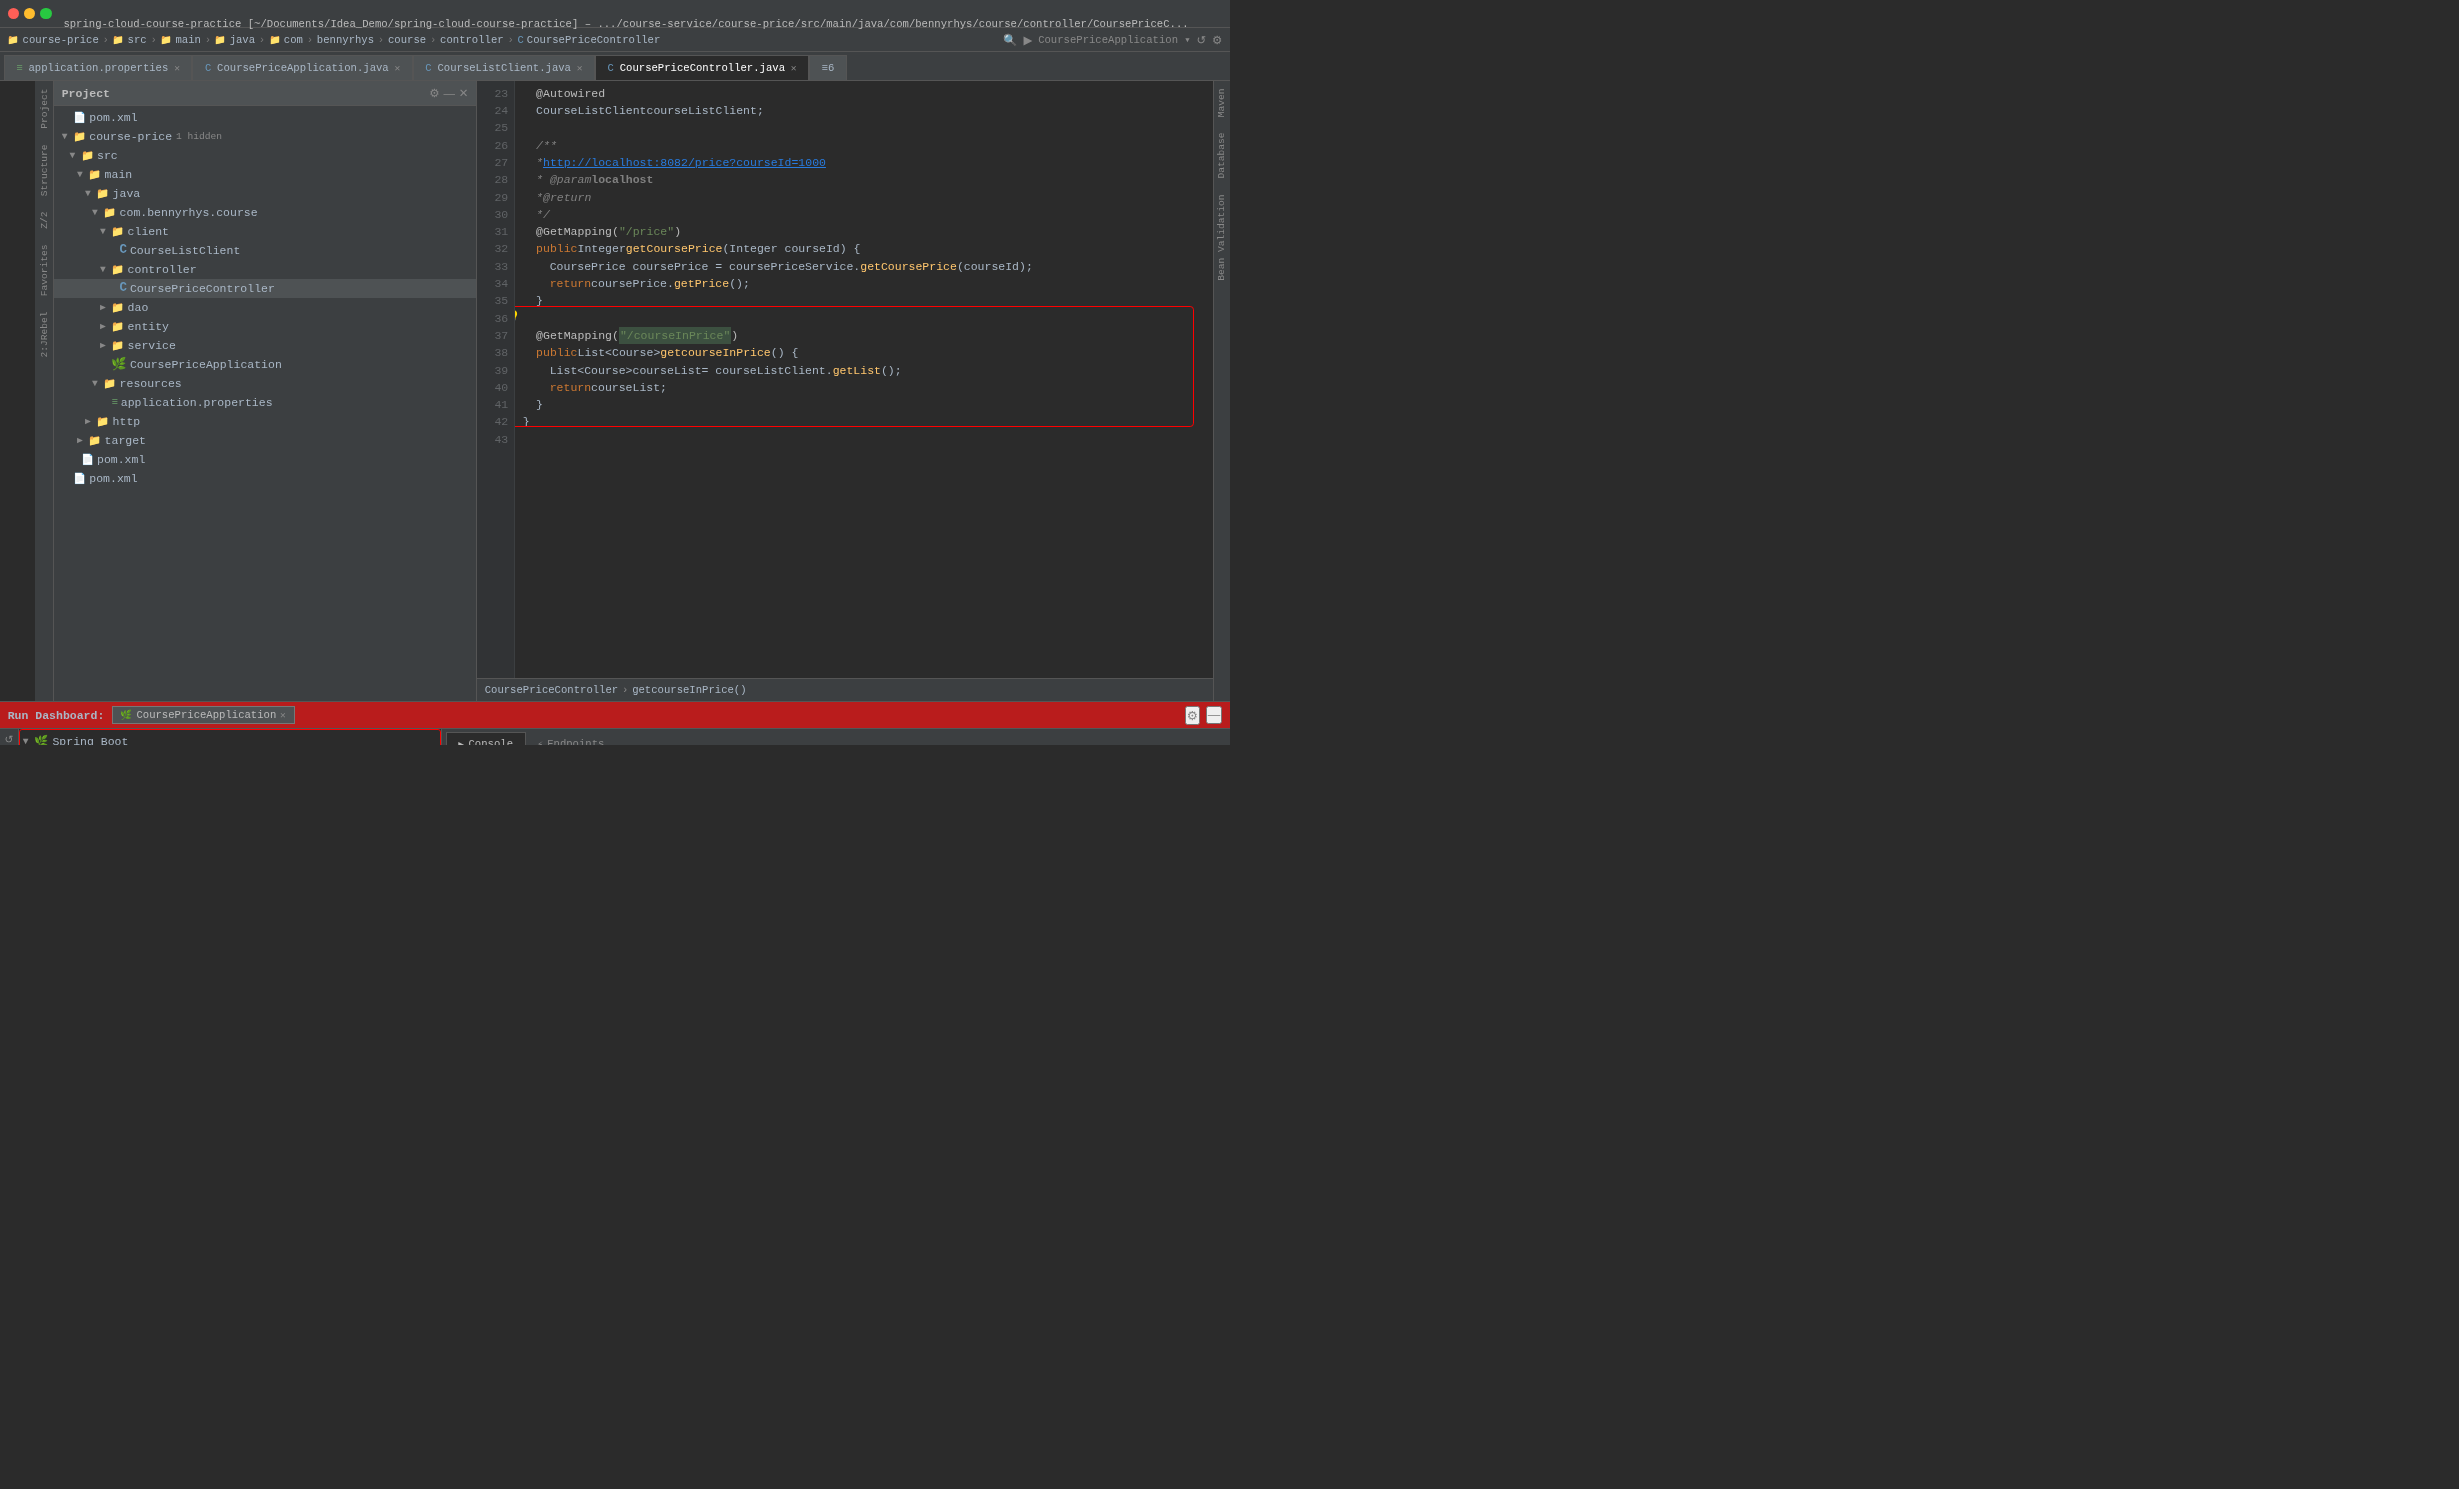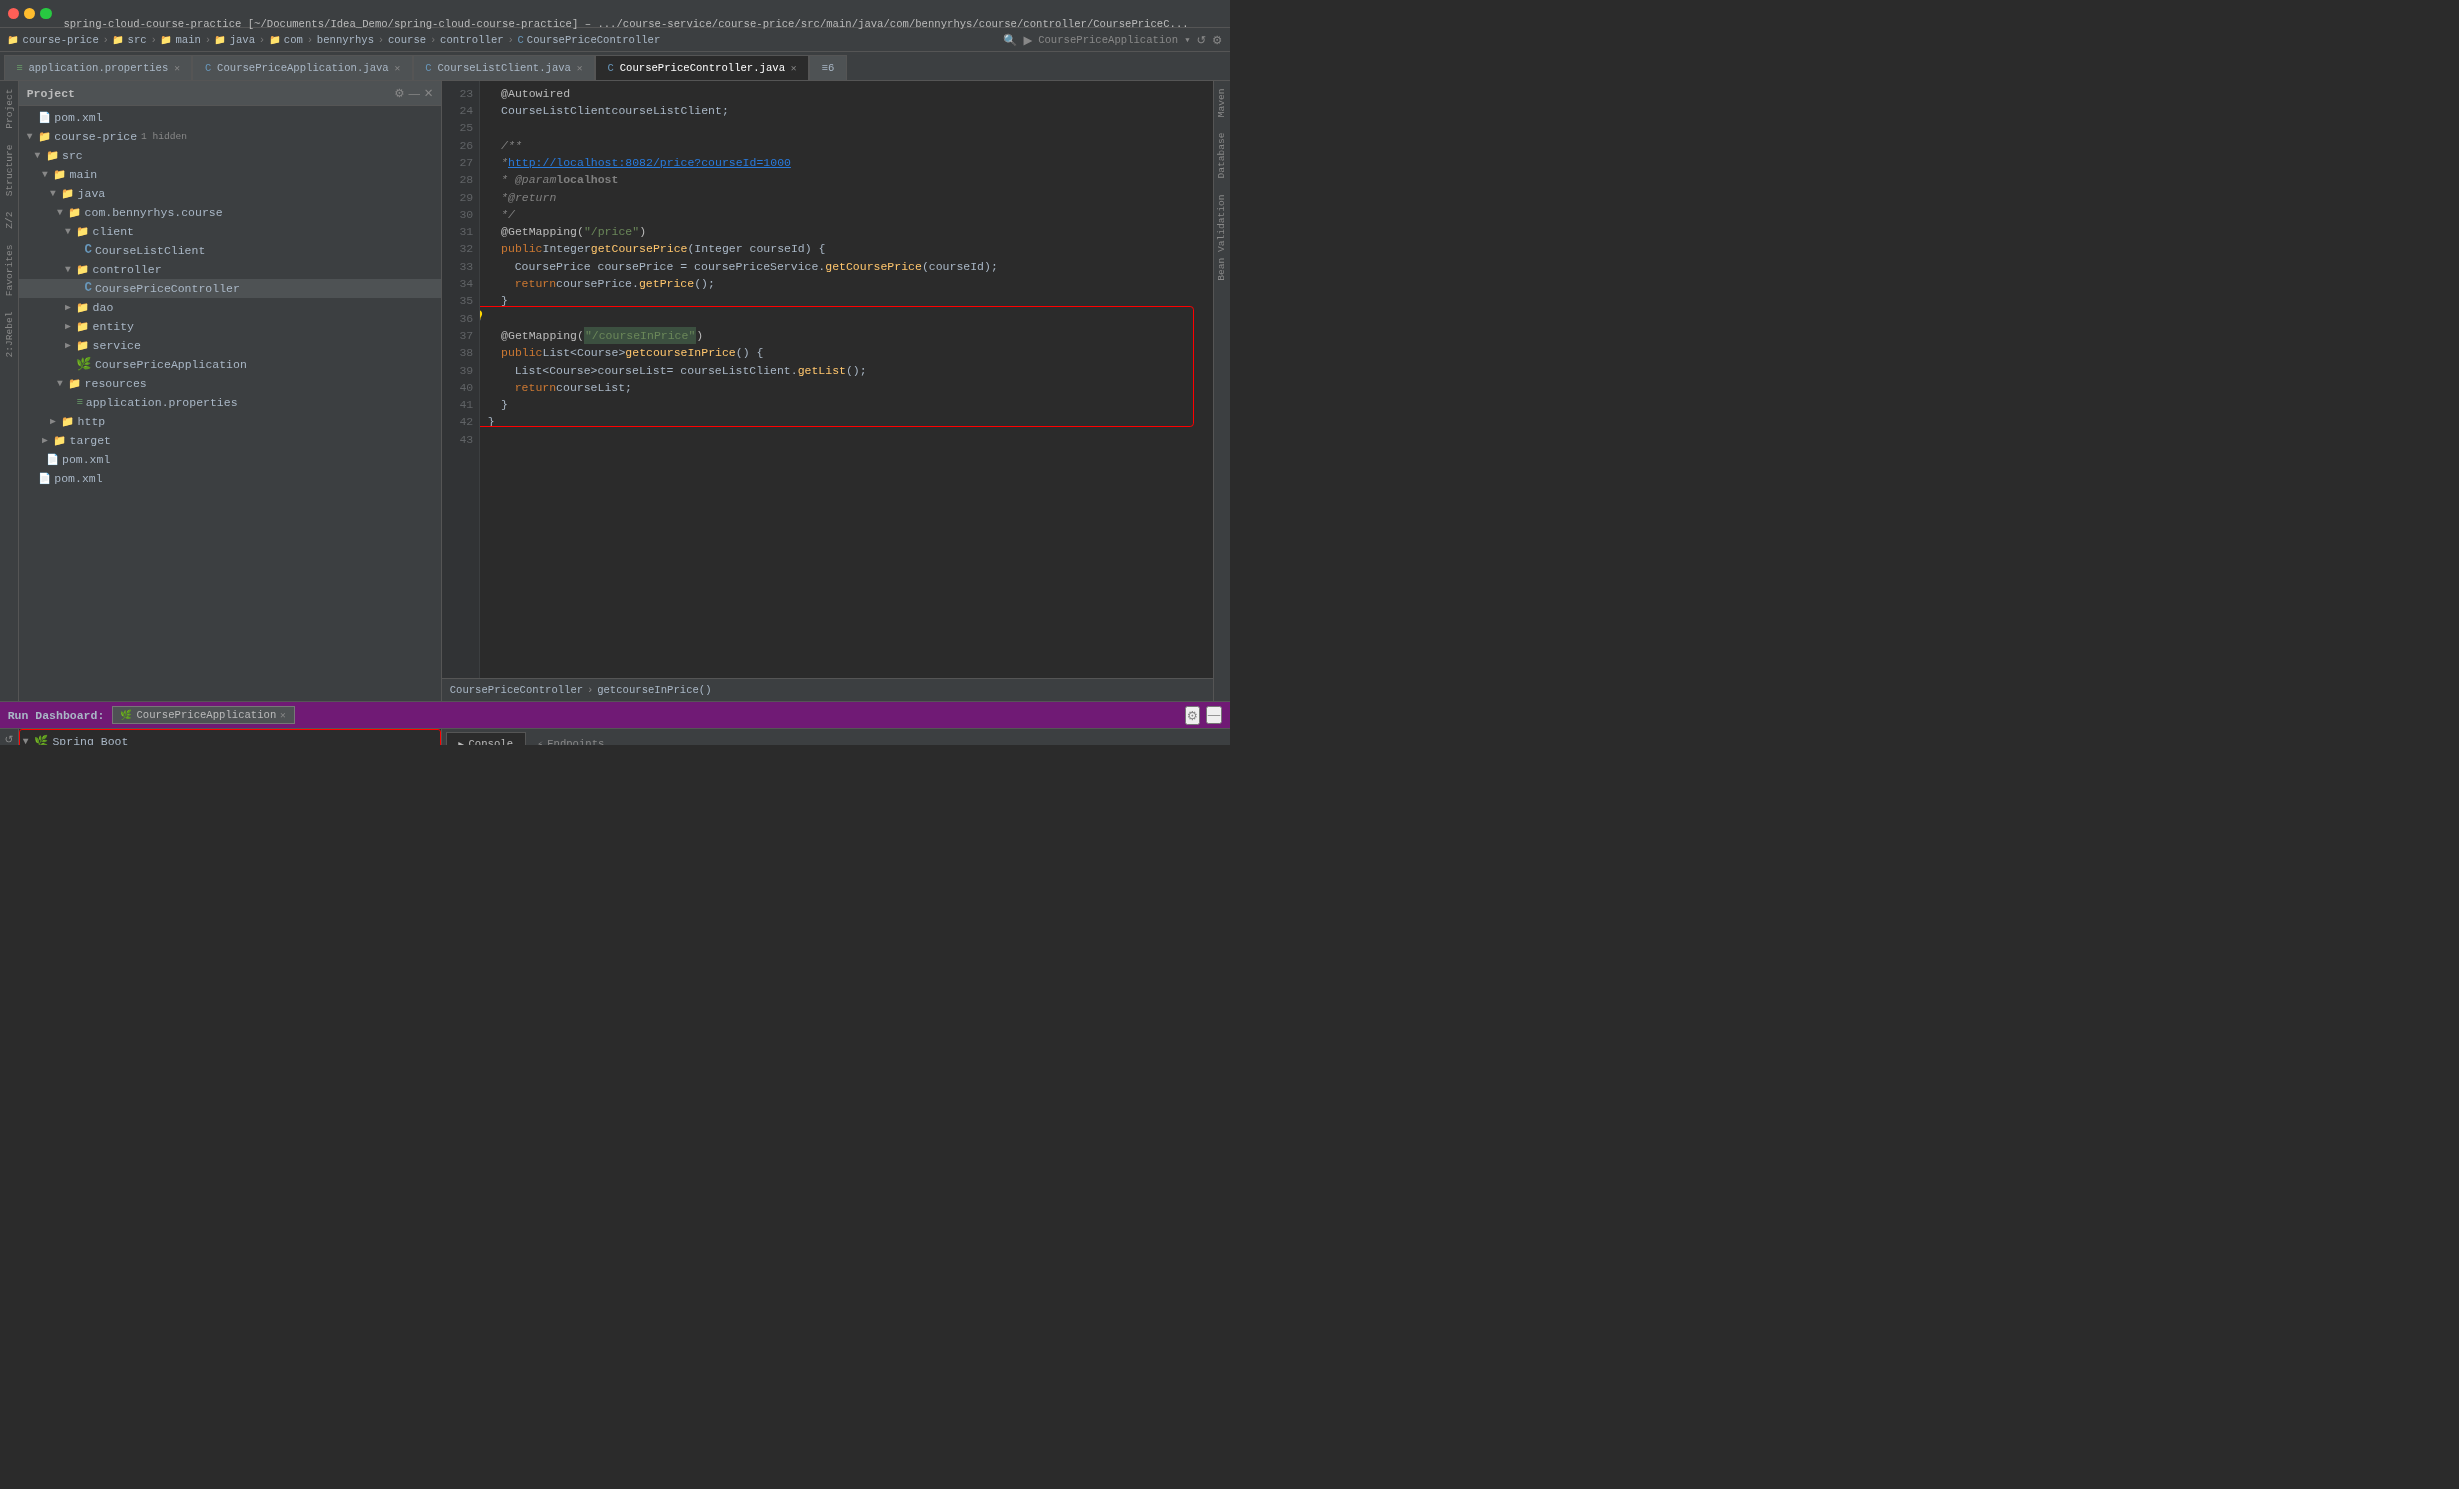--- a/index.html
+++ b/index.html
@@ -79,20 +79,21 @@
     .tab.active {
       background: #2b2b2b;
       color: #fff;
     }
     .tab-close { color: #888; font-size: 9.6px; }
 
     
     .main-layout {
       display: flex;
       height: calc(745px - 27px - 25px - 29px - 25px - 19px);
+      padding-left: 35px;
     }
 
     
     .project-panel {
       width: 423px;
       background: #3c3f41;
       border-right: 1px solid #555;
       display: flex;
       flex-direction: column;
     }
@@ -216,21 +217,21 @@
     .bottom-area {
       height: 298px;
       background: #2b2b2b;
       border-top: 1.9px solid #555;
       display: flex;
       flex-direction: column;
     }
 
     .run-dashboard-header {
       height: 27px;
-      background: #701a75;
+      background: #b91c1c;
       display: flex;
       align-items: center;
       padding: 0 7.7px;
       gap: 7.7px;
       border-bottom: 1px solid #555;
     }
     .run-label { color: #a9b7c6; font-size: 11.5px; font-weight: bold; }
     .run-tab-active {
       background: #4e5254;
       border: 1px solid #777;

